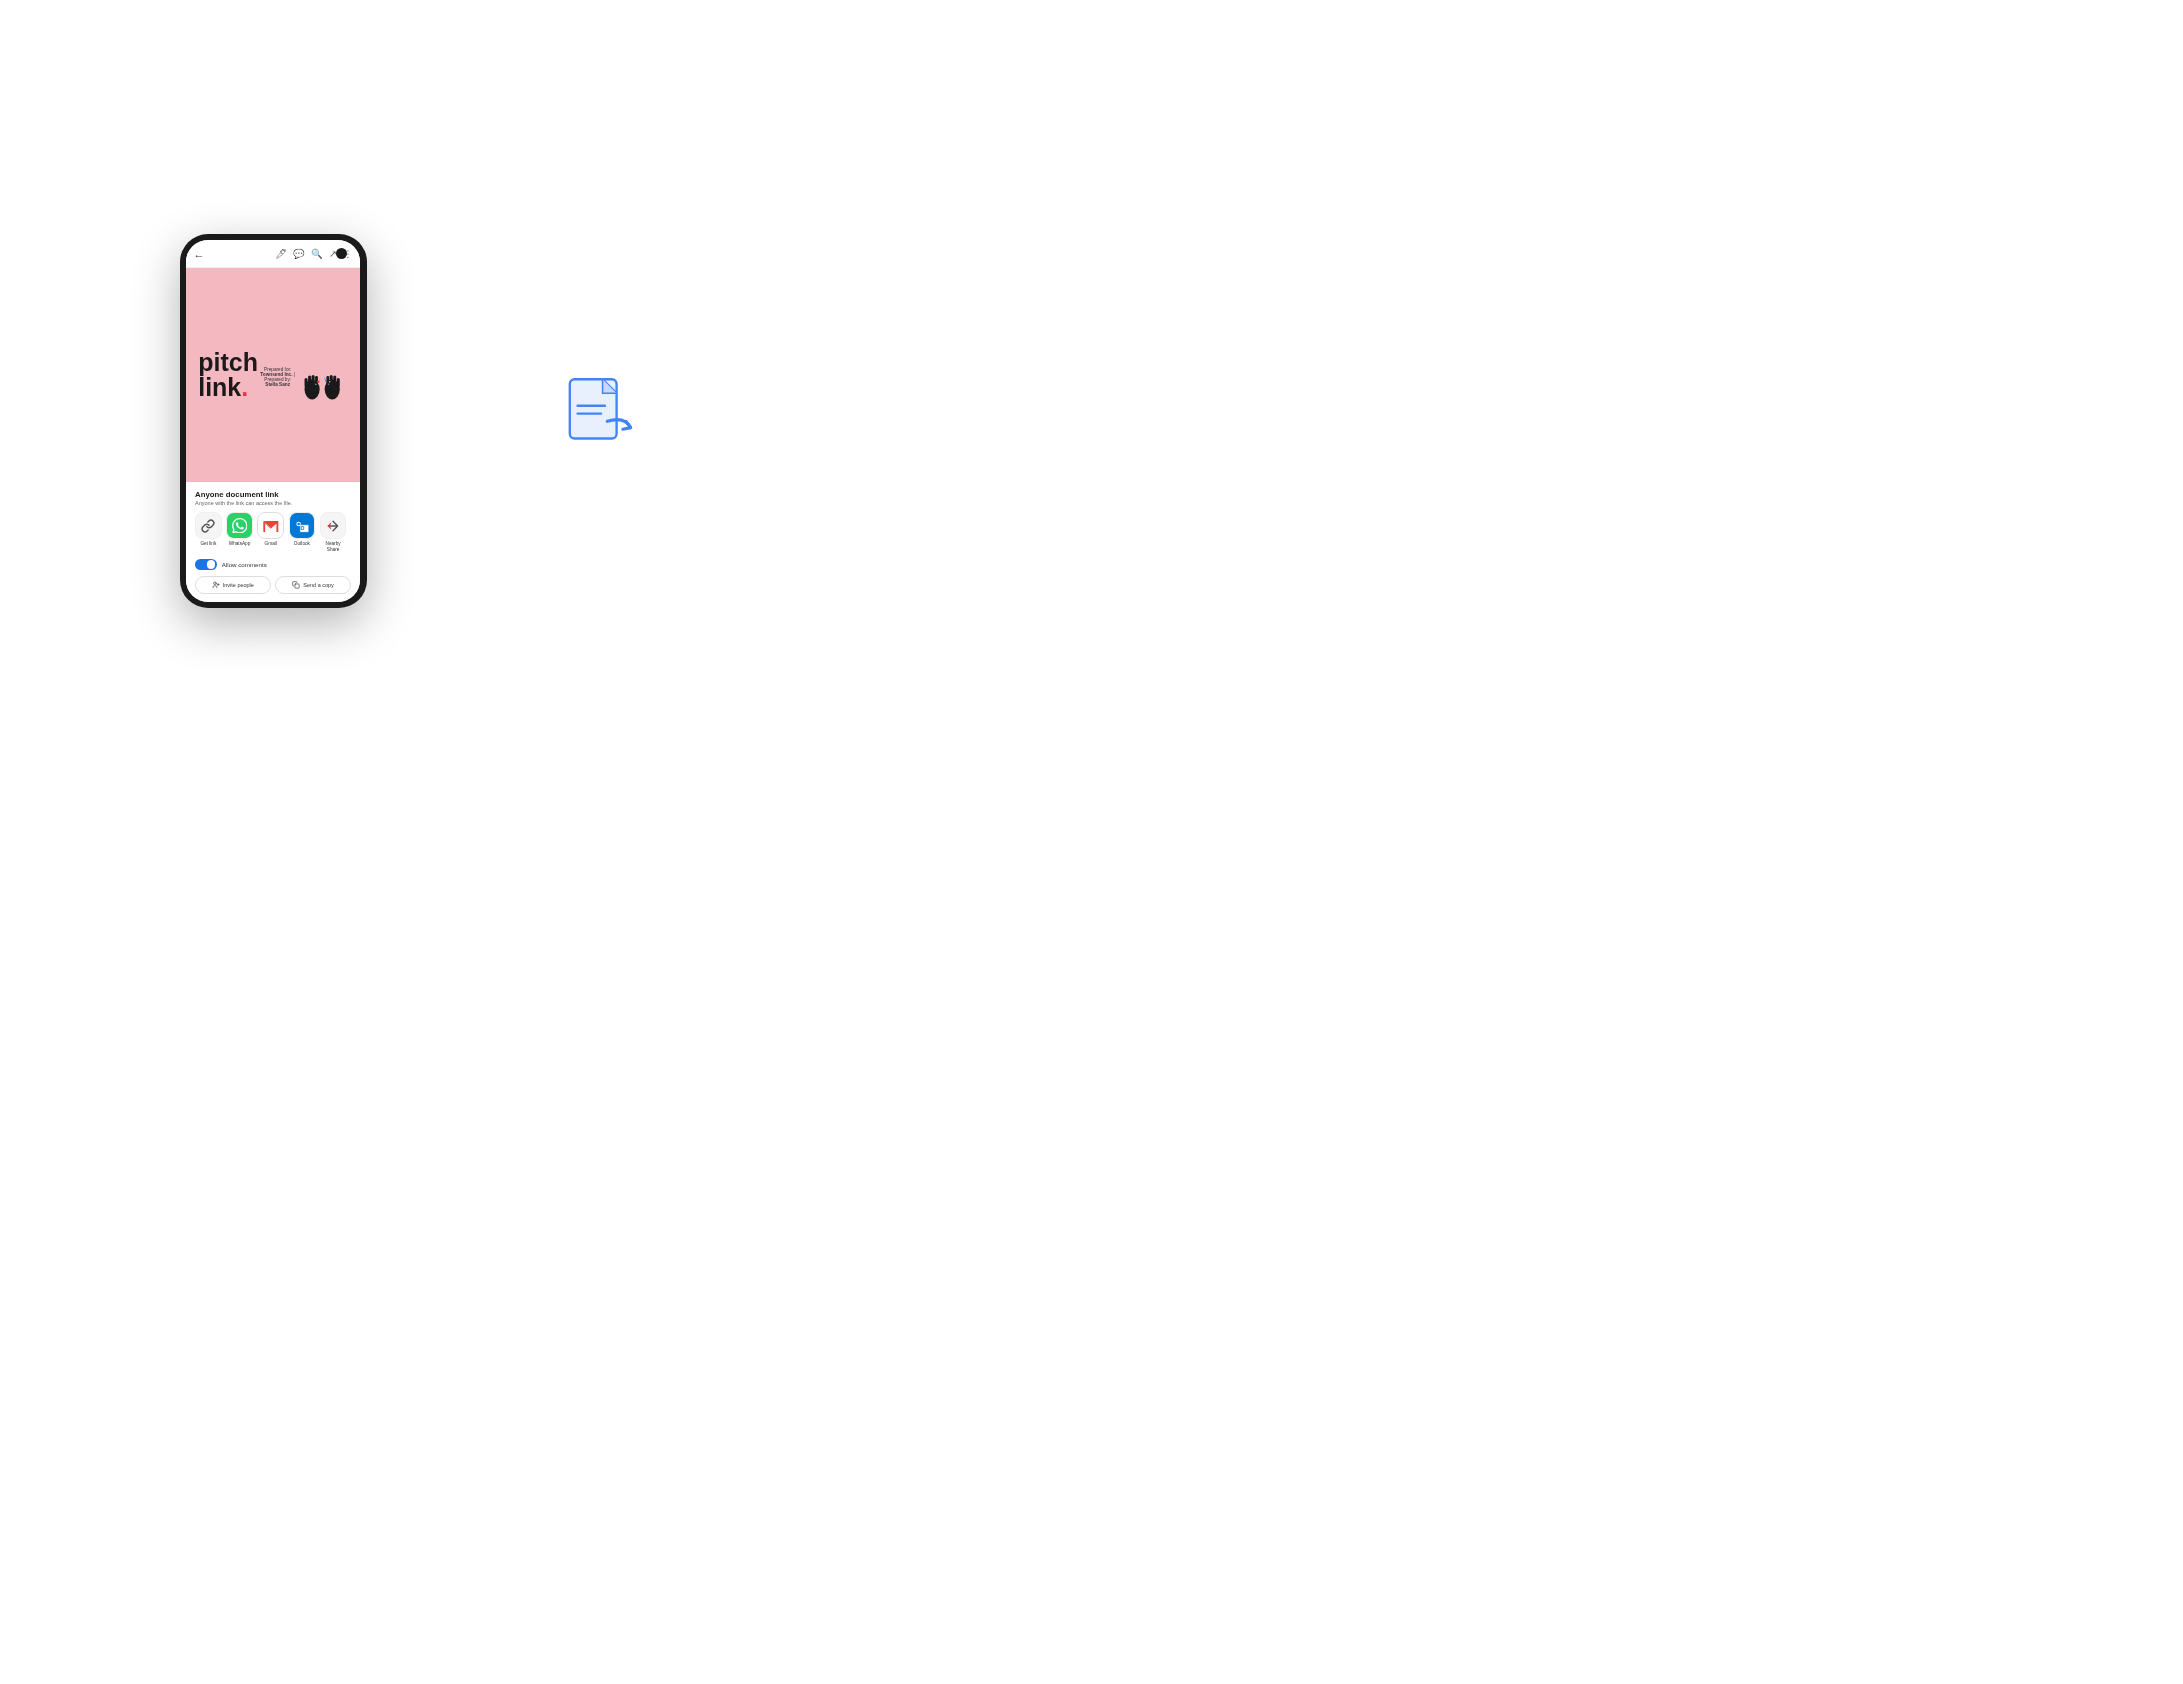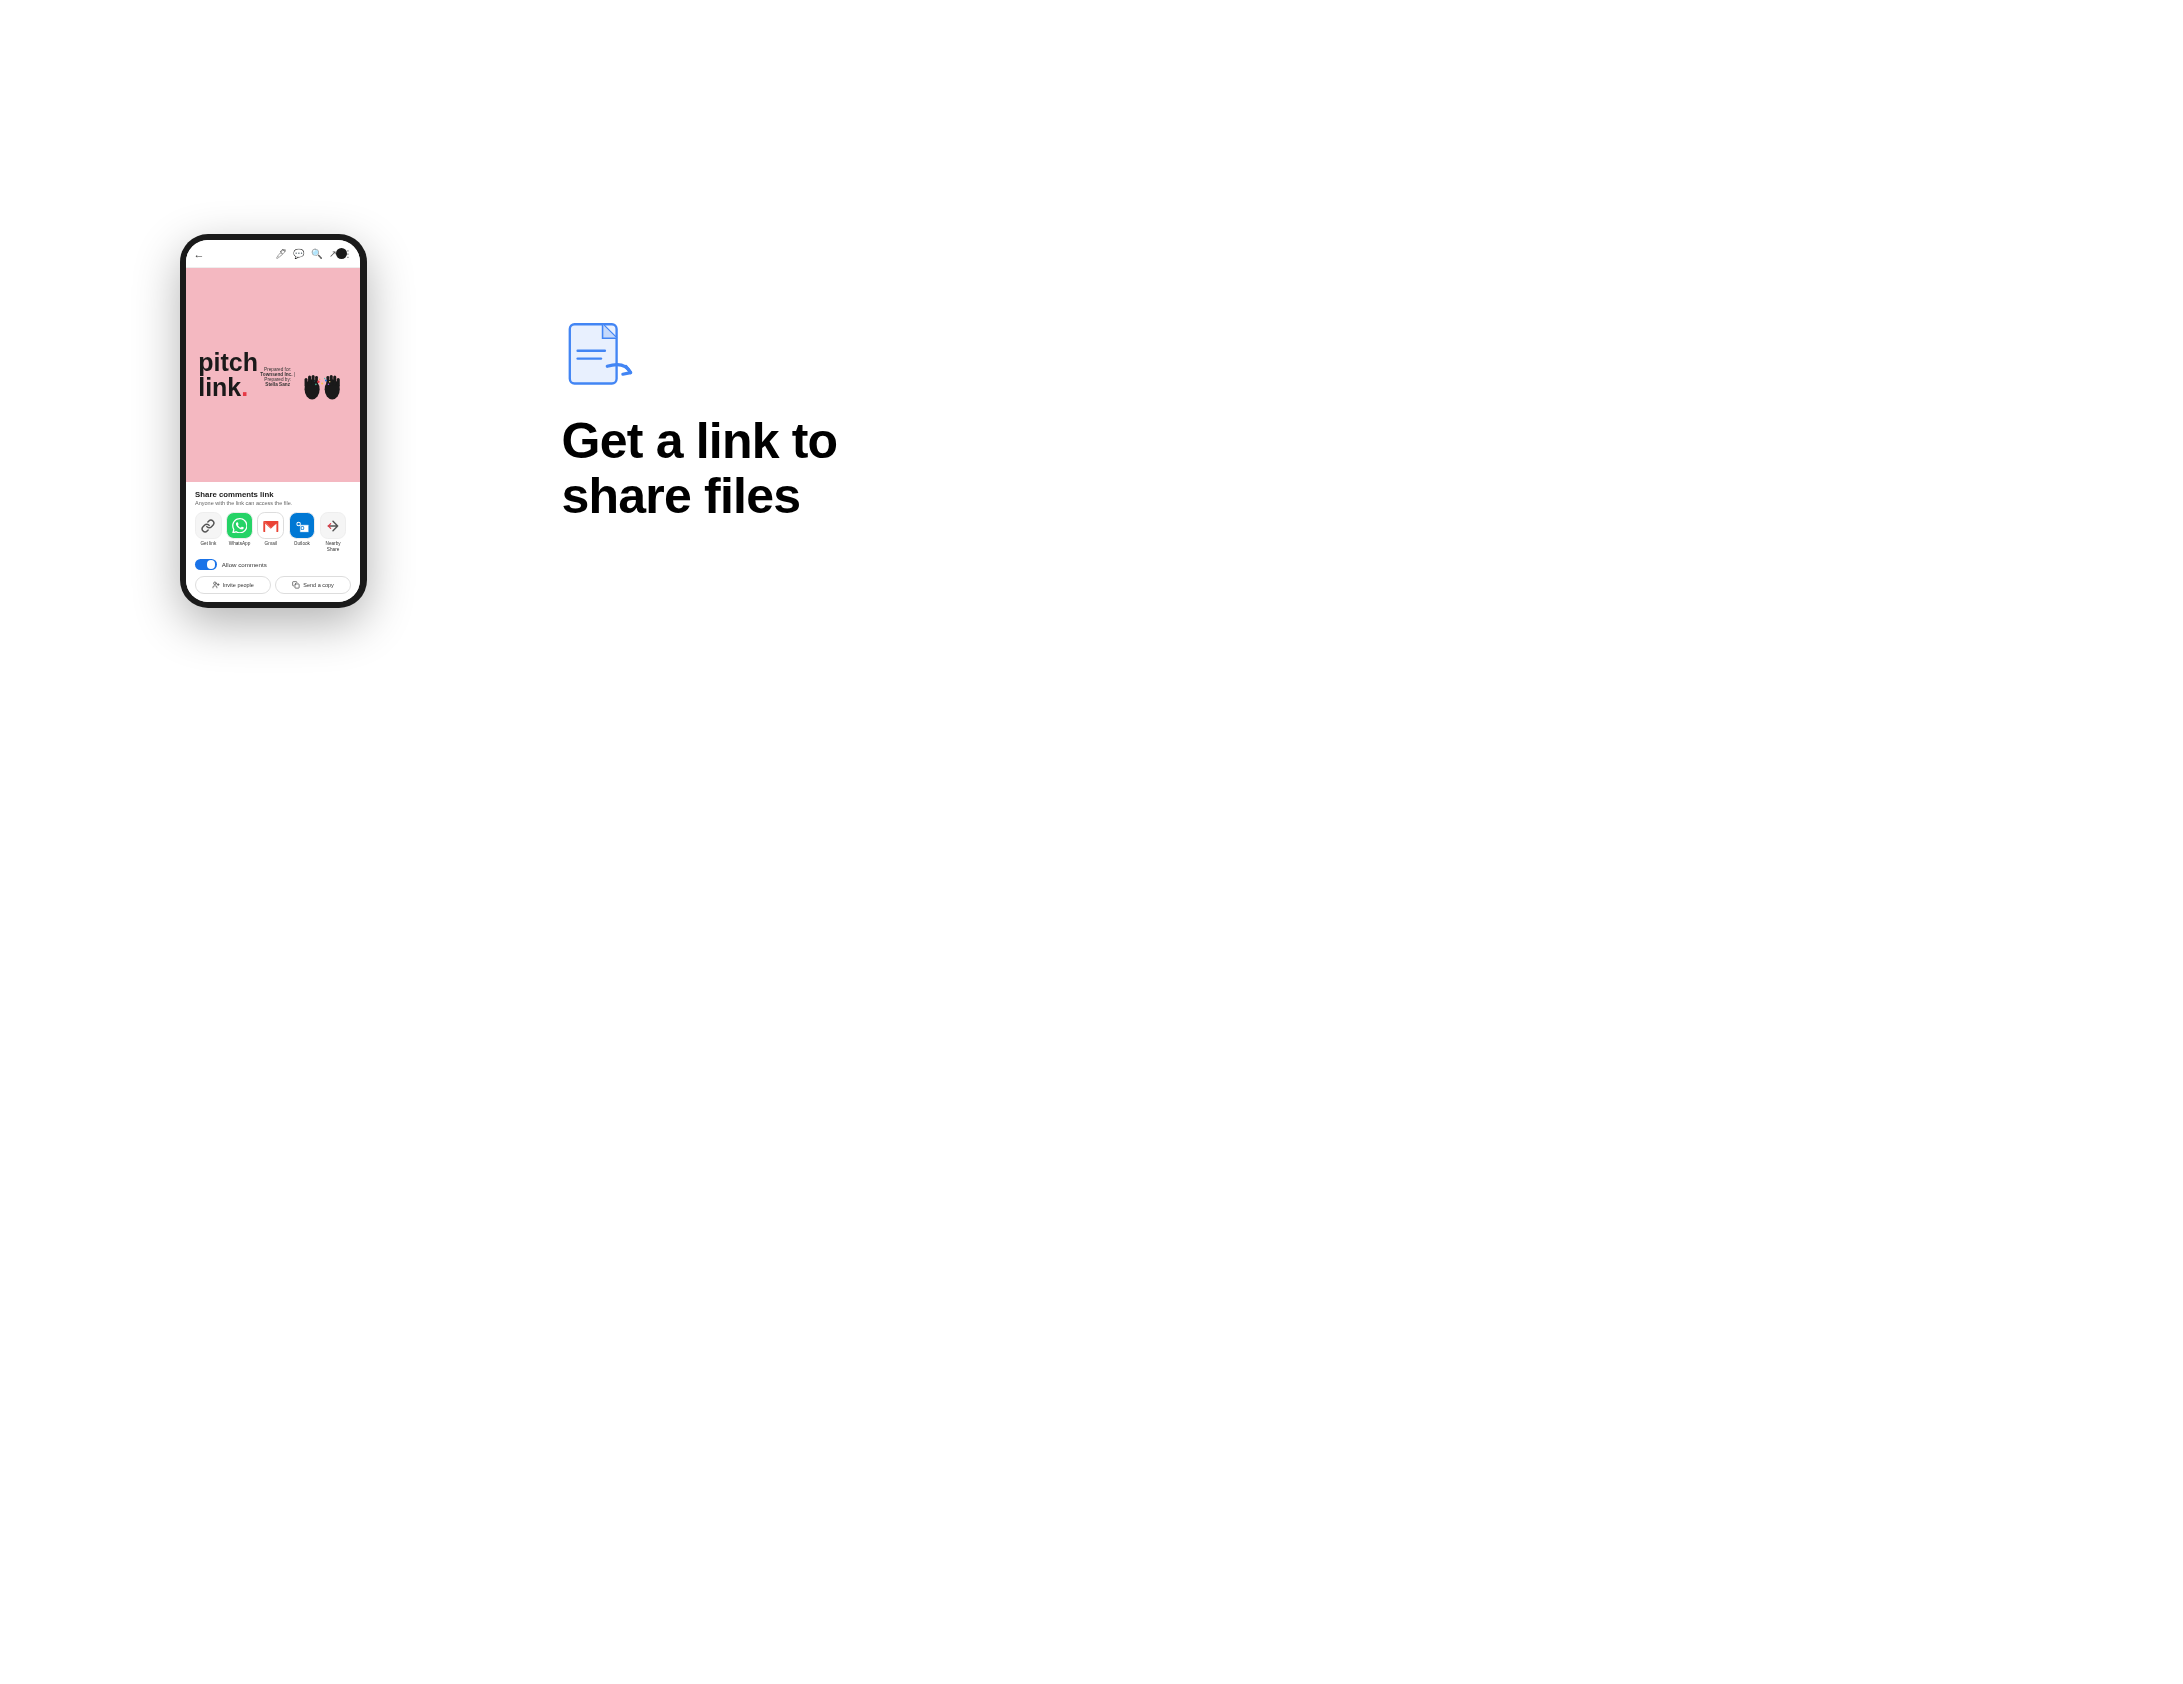--- a/index.html
+++ b/index.html
@@ -339,21 +339,21 @@
             <circle cx="125" cy="65" r="3" fill="#9b5de5"></circle>
             <circle cx="90" cy="45" r="3" fill="#f4a261"></circle>
             <circle cx="110" cy="42" r="2.5" fill="#2ec4b6"></circle>
             <circle cx="130" cy="55" r="3" fill="#e9c46a"></circle>
             <circle cx="70" cy="52" r="2.5" fill="#264653"></circle>
           </svg>
         </div>
       </div>
 
       <div class="share-panel">
-        <div class="share-title">Share comments link</div>
+        <div class="share-title">Anyone document link</div>
         <div class="share-desc">Anyone with the link can access the file.</div>
 
         <div class="share-apps">
 
           <div class="share-app">
             <div class="share-app-icon get-link-icon">
               <svg width="14" height="14" viewBox="0 0 24 24" fill="none" stroke="#555" stroke-width="2.5" stroke-linecap="round">
                 <path d="M10 13a5 5 0 007.54.54l3-3a5 5 0 00-7.07-7.07l-1.72 1.71"></path>
                 <path d="M14 11a5 5 0 00-7.54-.54l-3 3a5 5 0 007.07 7.07l1.71-1.71"></path>
               </svg>
@@ -446,19 +446,15 @@
       <path d="M52 8 L52 26 L70 26" fill="#c5d9fb" stroke="#4285f4" stroke-width="2"></path>
 
       <line x1="20" y1="42" x2="55" y2="42" stroke="#4285f4" stroke-width="3" stroke-linecap="round"></line>
       <line x1="20" y1="52" x2="50" y2="52" stroke="#4285f4" stroke-width="3" stroke-linecap="round"></line>
 
       <path d="M58 62 Q80 55 88 70" fill="none" stroke="#4285f4" stroke-width="4" stroke-linecap="round"></path>
       <path d="M82 62 L88 70 L78 72" fill="none" stroke="#4285f4" stroke-width="4" stroke-linecap="round" stroke-linejoin="round"></path>
     </svg>
   </div>
 
-  <h1 class="feature-heading">
-    <span>Get a link to</span><br>
-    <span>share files</span>
-  </h1>
 
 </div>
 
 
 </body></html>

